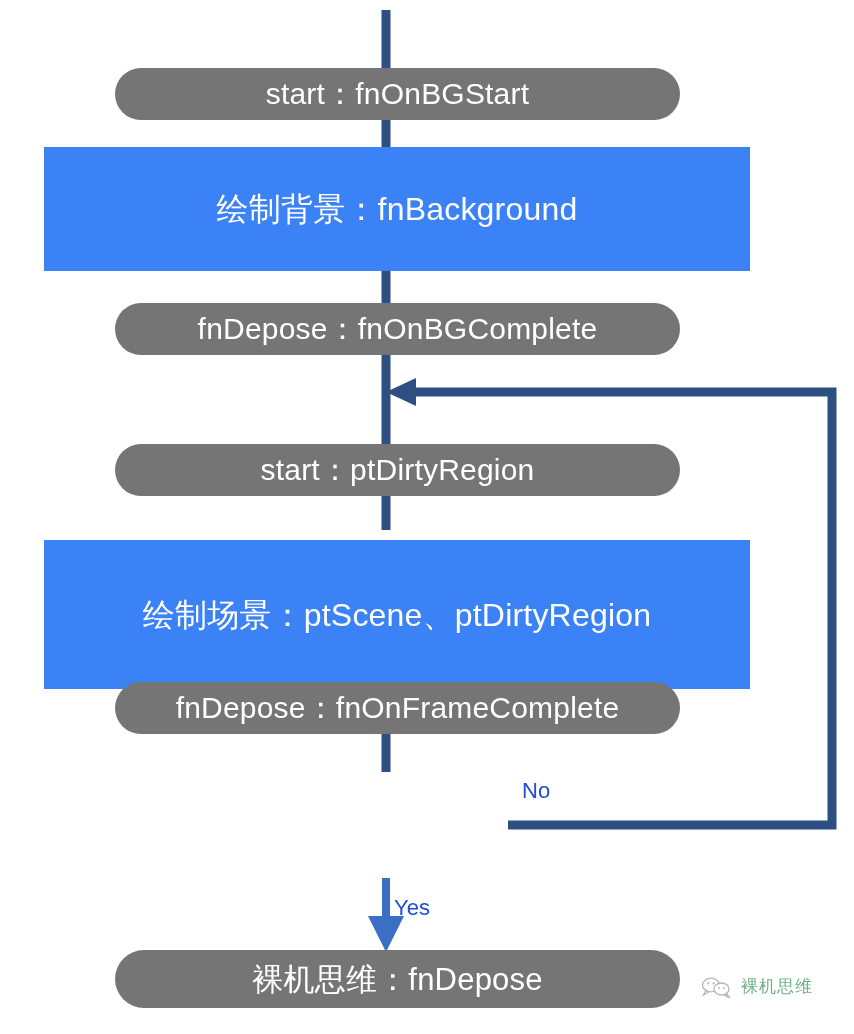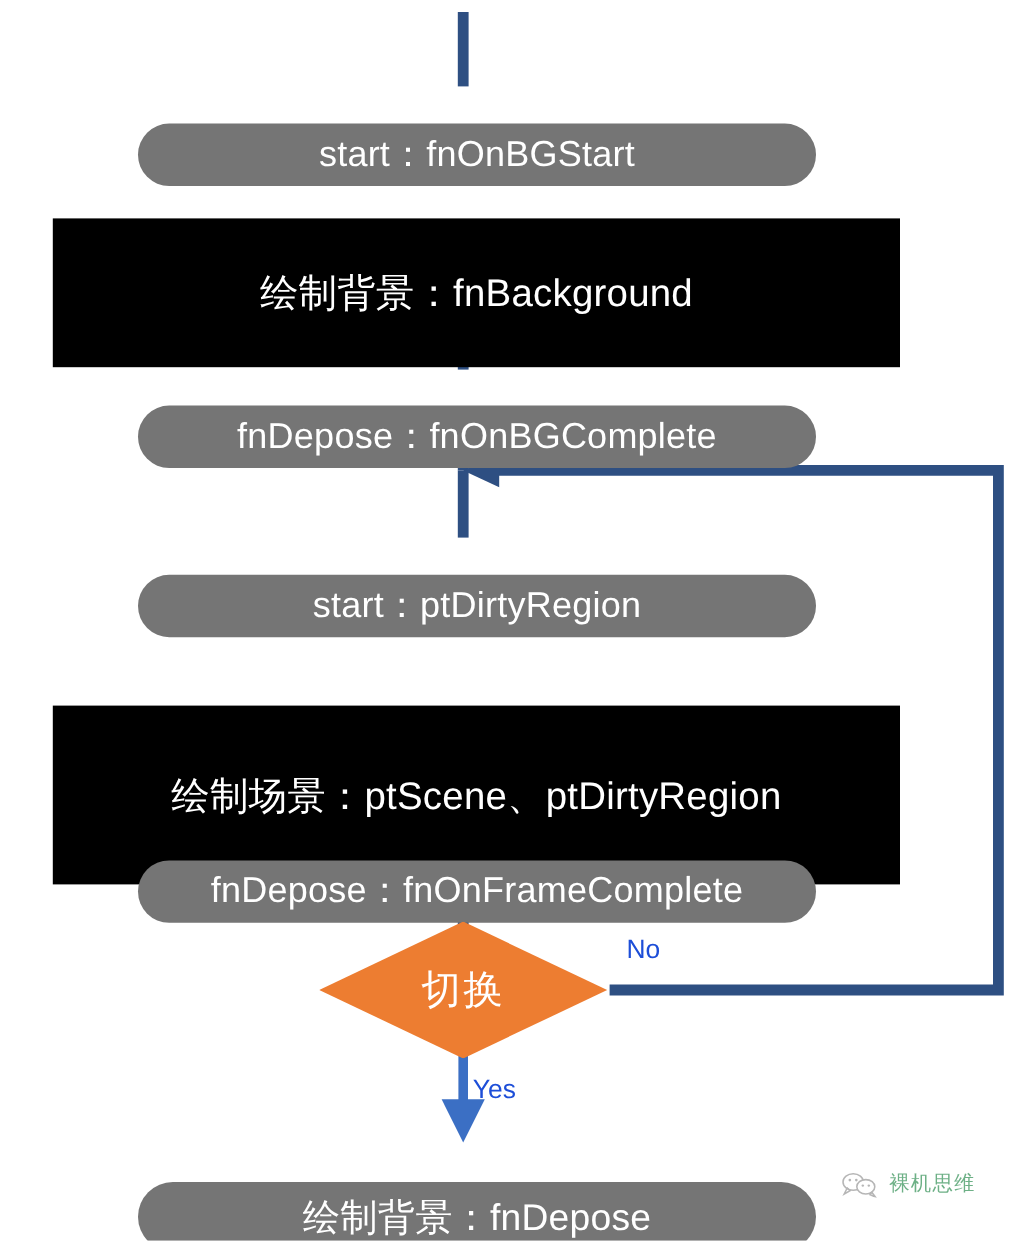--- a/index.html
+++ b/index.html
@@ -30,30 +30,29 @@
   .node {
     position: absolute;
     display: flex;
     align-items: center;
     justify-content: center;
     box-sizing: border-box;
     color: #ffffff;
     text-align: left;
     white-space: nowrap;
     z-index: 3;
-    margin-top: 35px;
   }
 
   .pill {
     background: #757575;
     border-radius: 999px;
   }
 
   .rect {
-    background: #000000;
+    background: #3b82f6;
   }
 
   .node-label {
     display: block;
     line-height: 1;
     letter-spacing: 0.2px;
   }
 
   
   .diamond-wrap {
@@ -149,35 +148,31 @@
   </div>
 
   <div class="node pill" style="left:115px; top:303px; width:565px; height:52px; font-size:30px;">
     <span class="node-label">fnDepose：fnOnBGComplete</span>
   </div>
 
   <div class="node pill" style="left:115px; top:444px; width:565px; height:52px; font-size:30px;">
     <span class="node-label">start：ptDirtyRegion</span>
   </div>
 
-  <div class="node rect" style="left:44px; top:553px; width:706px; height:149px; font-size:32px;">
+  <div class="node rect" style="left:44px; top:540px; width:706px; height:149px; font-size:32px;">
     <span class="node-label">绘制场景：ptScene、ptDirtyRegion</span>
   </div>
 
   <div class="node pill" style="left:115px; top:682px; width:565px; height:52px; font-size:30px;">
     <span class="node-label">fnDepose：fnOnFrameComplete</span>
   </div>
 
-  <div class="diamond-wrap" style="left:266px; top:768px; width:240px; height:114px;">
-    <div class="diamond-shape"></div>
-    <div class="diamond-text">切换</div>
-  </div>
 
   <div class="node pill" style="left:115px; top:950px; width:565px; height:58px; font-size:31px;">
-    <span class="node-label">绘制背景：fnDepose</span>
+    <span class="node-label">裸机思维：fnDepose</span>
   </div>
 
   <div class="edge-label" style="left:522px; top:780px;">
     <span>No</span>
   </div>
 
   <div class="edge-label" style="left:394px; top:897px;">
     <span>Yes</span>
   </div>
 

